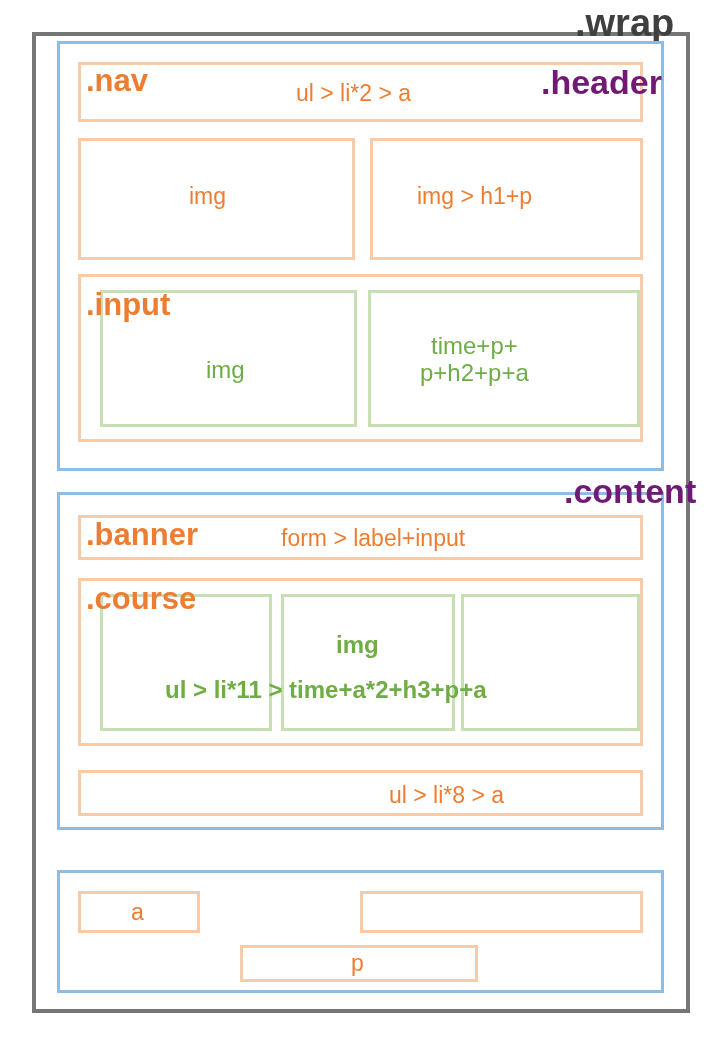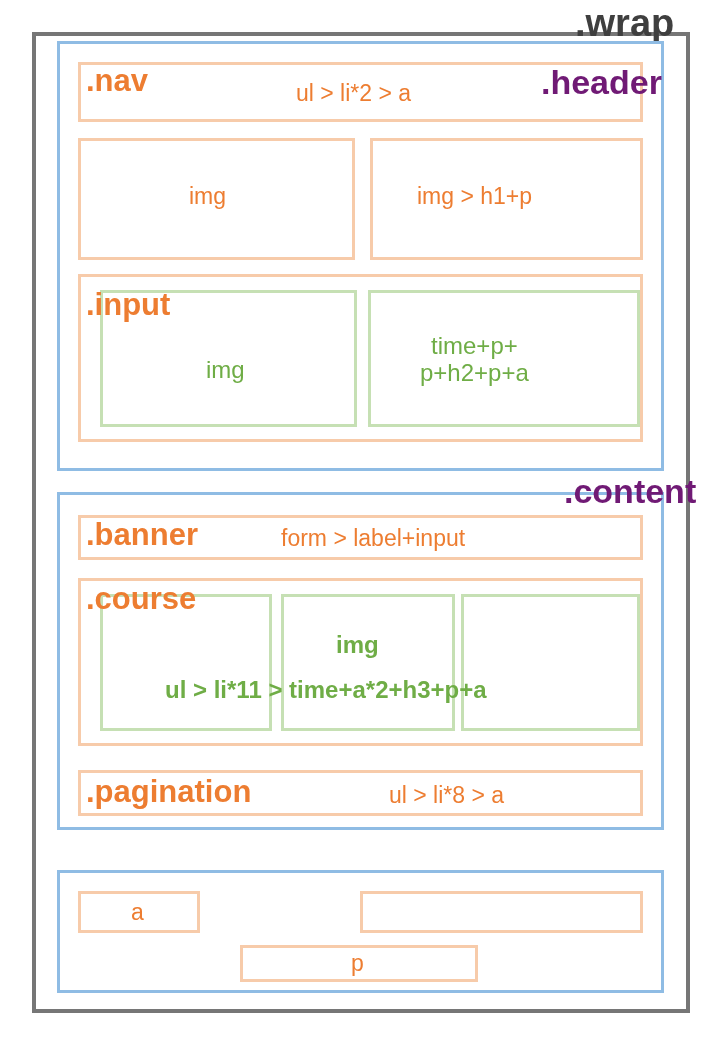--- a/index.html
+++ b/index.html
@@ -157,21 +157,20 @@
 
   <div class="orange-box" id="course-box"></div>
   <div class="green-box" id="course-col-1"></div>
   <div class="green-box" id="course-col-2"></div>
   <div class="green-box" id="course-col-3"></div>
   <div class="label lbl-orange-b" id="lbl-course">.course</div>
   <div class="label lbl-green" id="txt-course-img">img</div>
   <div class="label lbl-green" id="txt-course-list">ul &gt; li*11 &gt; time+a*2+h3+p+a</div>
 
   <div class="orange-box" id="pagination-box"></div>
-  <div class="label lbl-orange-b" id="lbl-pagination">.pagination</div>
   <div class="label lbl-orange" id="txt-page">ul &gt; li*8 &gt; a</div>
 
   <div class="label lbl-blue" id="lbl-content">.content</div>
 
   <div class="blue-box" id="footer-box"></div>
 
   <div class="orange-box" id="footer-a-box"></div>
   <div class="label lbl-orange" id="txt-foot-a">a</div>
 
   <div class="orange-box" id="footer-ul-box"></div>

